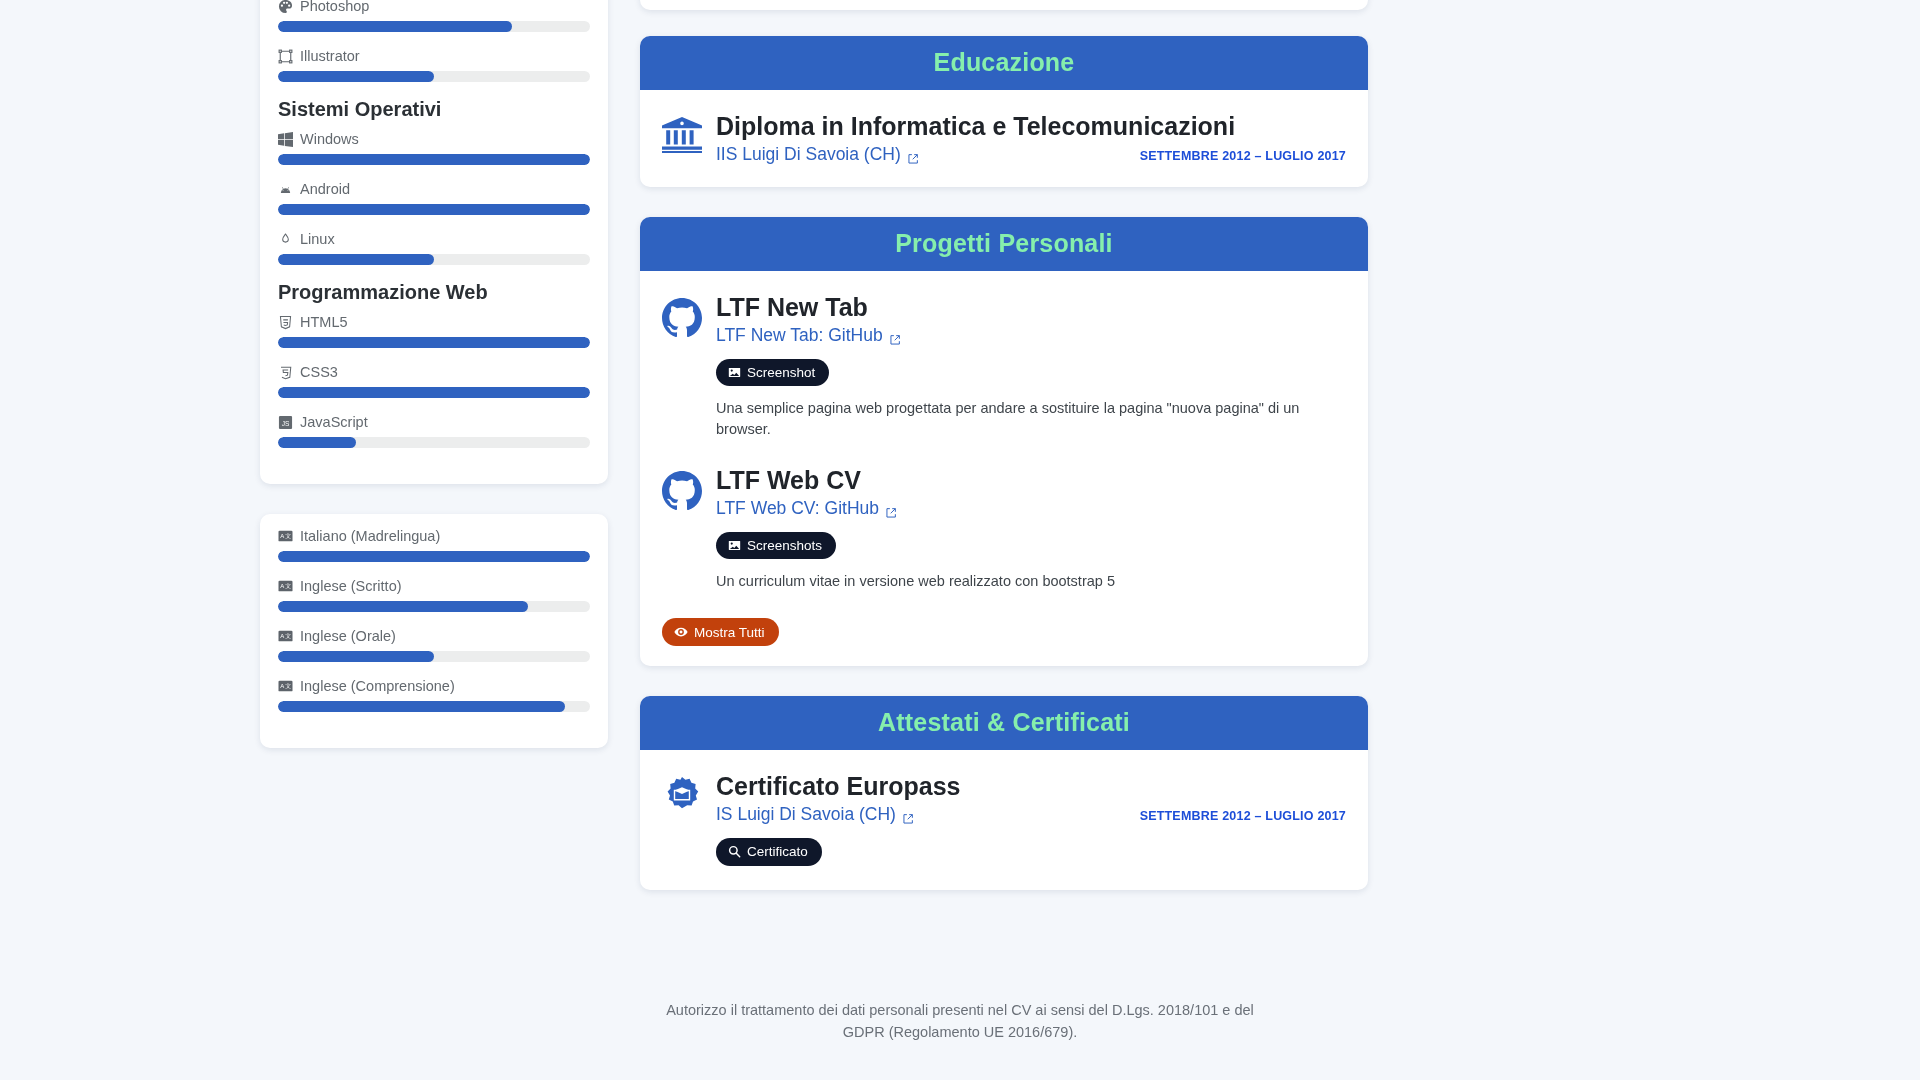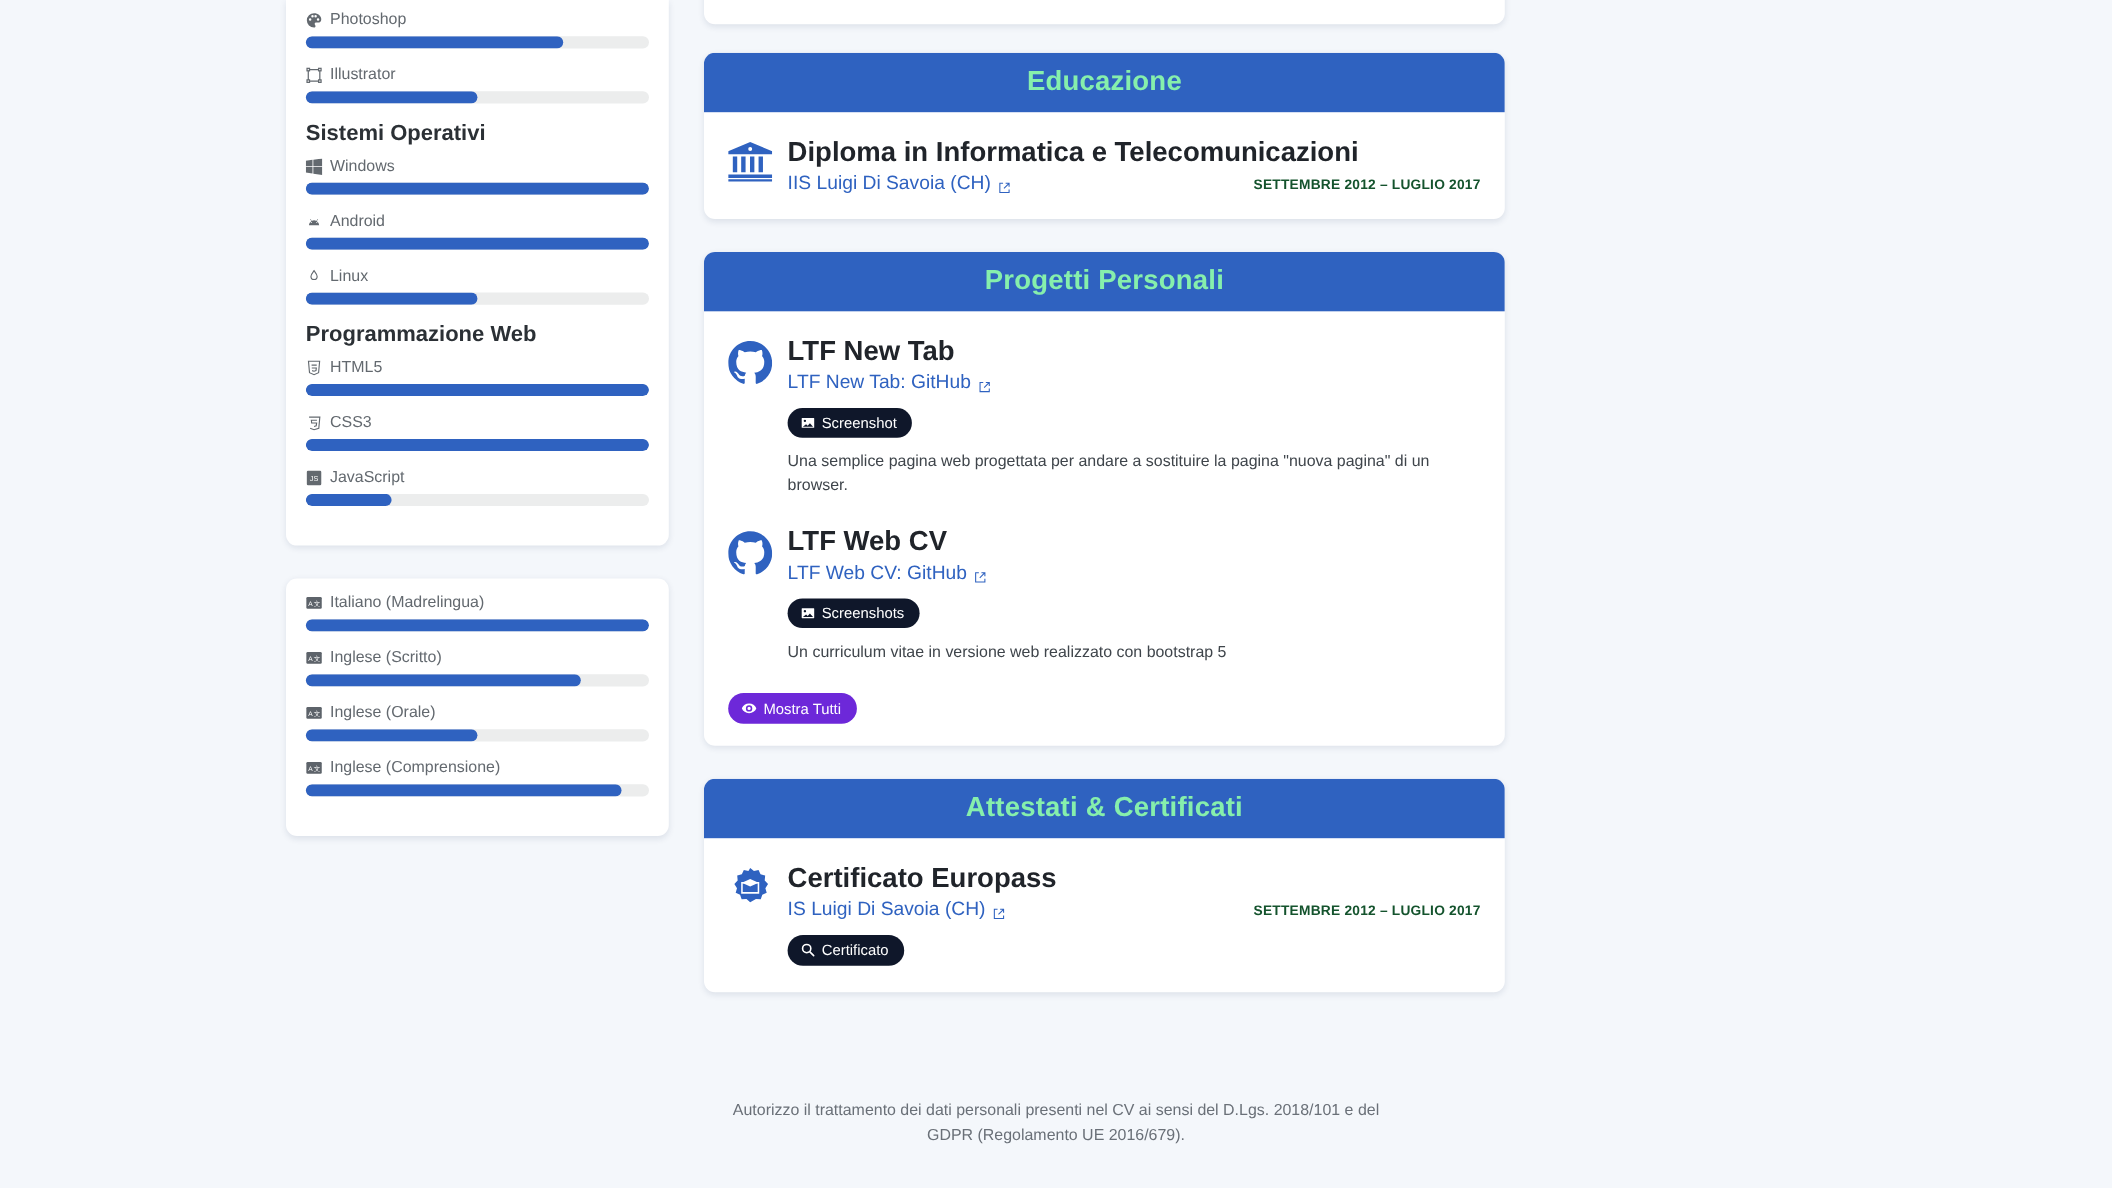--- a/index.html
+++ b/index.html
@@ -11,21 +11,21 @@
     font-family: "Liberation Sans", sans-serif;
   }
   body { position: relative; }
 
   
   #page {
     position: absolute;
     inset: 0;
     display: flex;
     justify-content: center;
-    padding-top: 12px;
+    padding-top: 0;
   }
   #grid {
     width: 1400px;
     display: flex;
     gap: 32px;
     align-items: flex-start;
     padding-top: 0;
   }
   .col-left  { width: 348px; flex: 0 0 348px; padding-top: 0; }
   .col-right { width: 728px; flex: 0 0 728px; padding-top: 0; }
@@ -103,21 +103,21 @@
     color: #2f62c0;
     text-decoration: none;
     display: inline-flex;
     align-items: flex-end;
     gap: 6px;
     white-space: nowrap;
   }
   .entry-date {
     font-size: 12.5px;
     font-weight: 700;
-    color: #14532d;
+    color: #1d4ed8;
     letter-spacing: .2px;
     white-space: nowrap;
     padding-bottom: 2px;
   }
   .pill {
     display: inline-flex;
     align-items: center;
     gap: 6px;
     background: #0f172a;
     color: #fff;
@@ -131,21 +131,21 @@
     line-height: 1;
   }
   .entry-desc {
     font-size: 14.5px;
     color: #3f454b;
     line-height: 1.45;
     margin-top: 12px;
     max-width: 620px;
   }
   .show-all-wrap { padding: 8px 0 2px; }
-  .pill.solid-dark { background: #6d28d9; }
+  .pill.solid-dark { background: #c2410c; }
 
   
   #footer {
     position: absolute;
     left: 0; right: 0;
     top: 1000px;
     text-align: center;
     color: #6a7078;
     font-size: 14.5px;
     line-height: 1.5;

